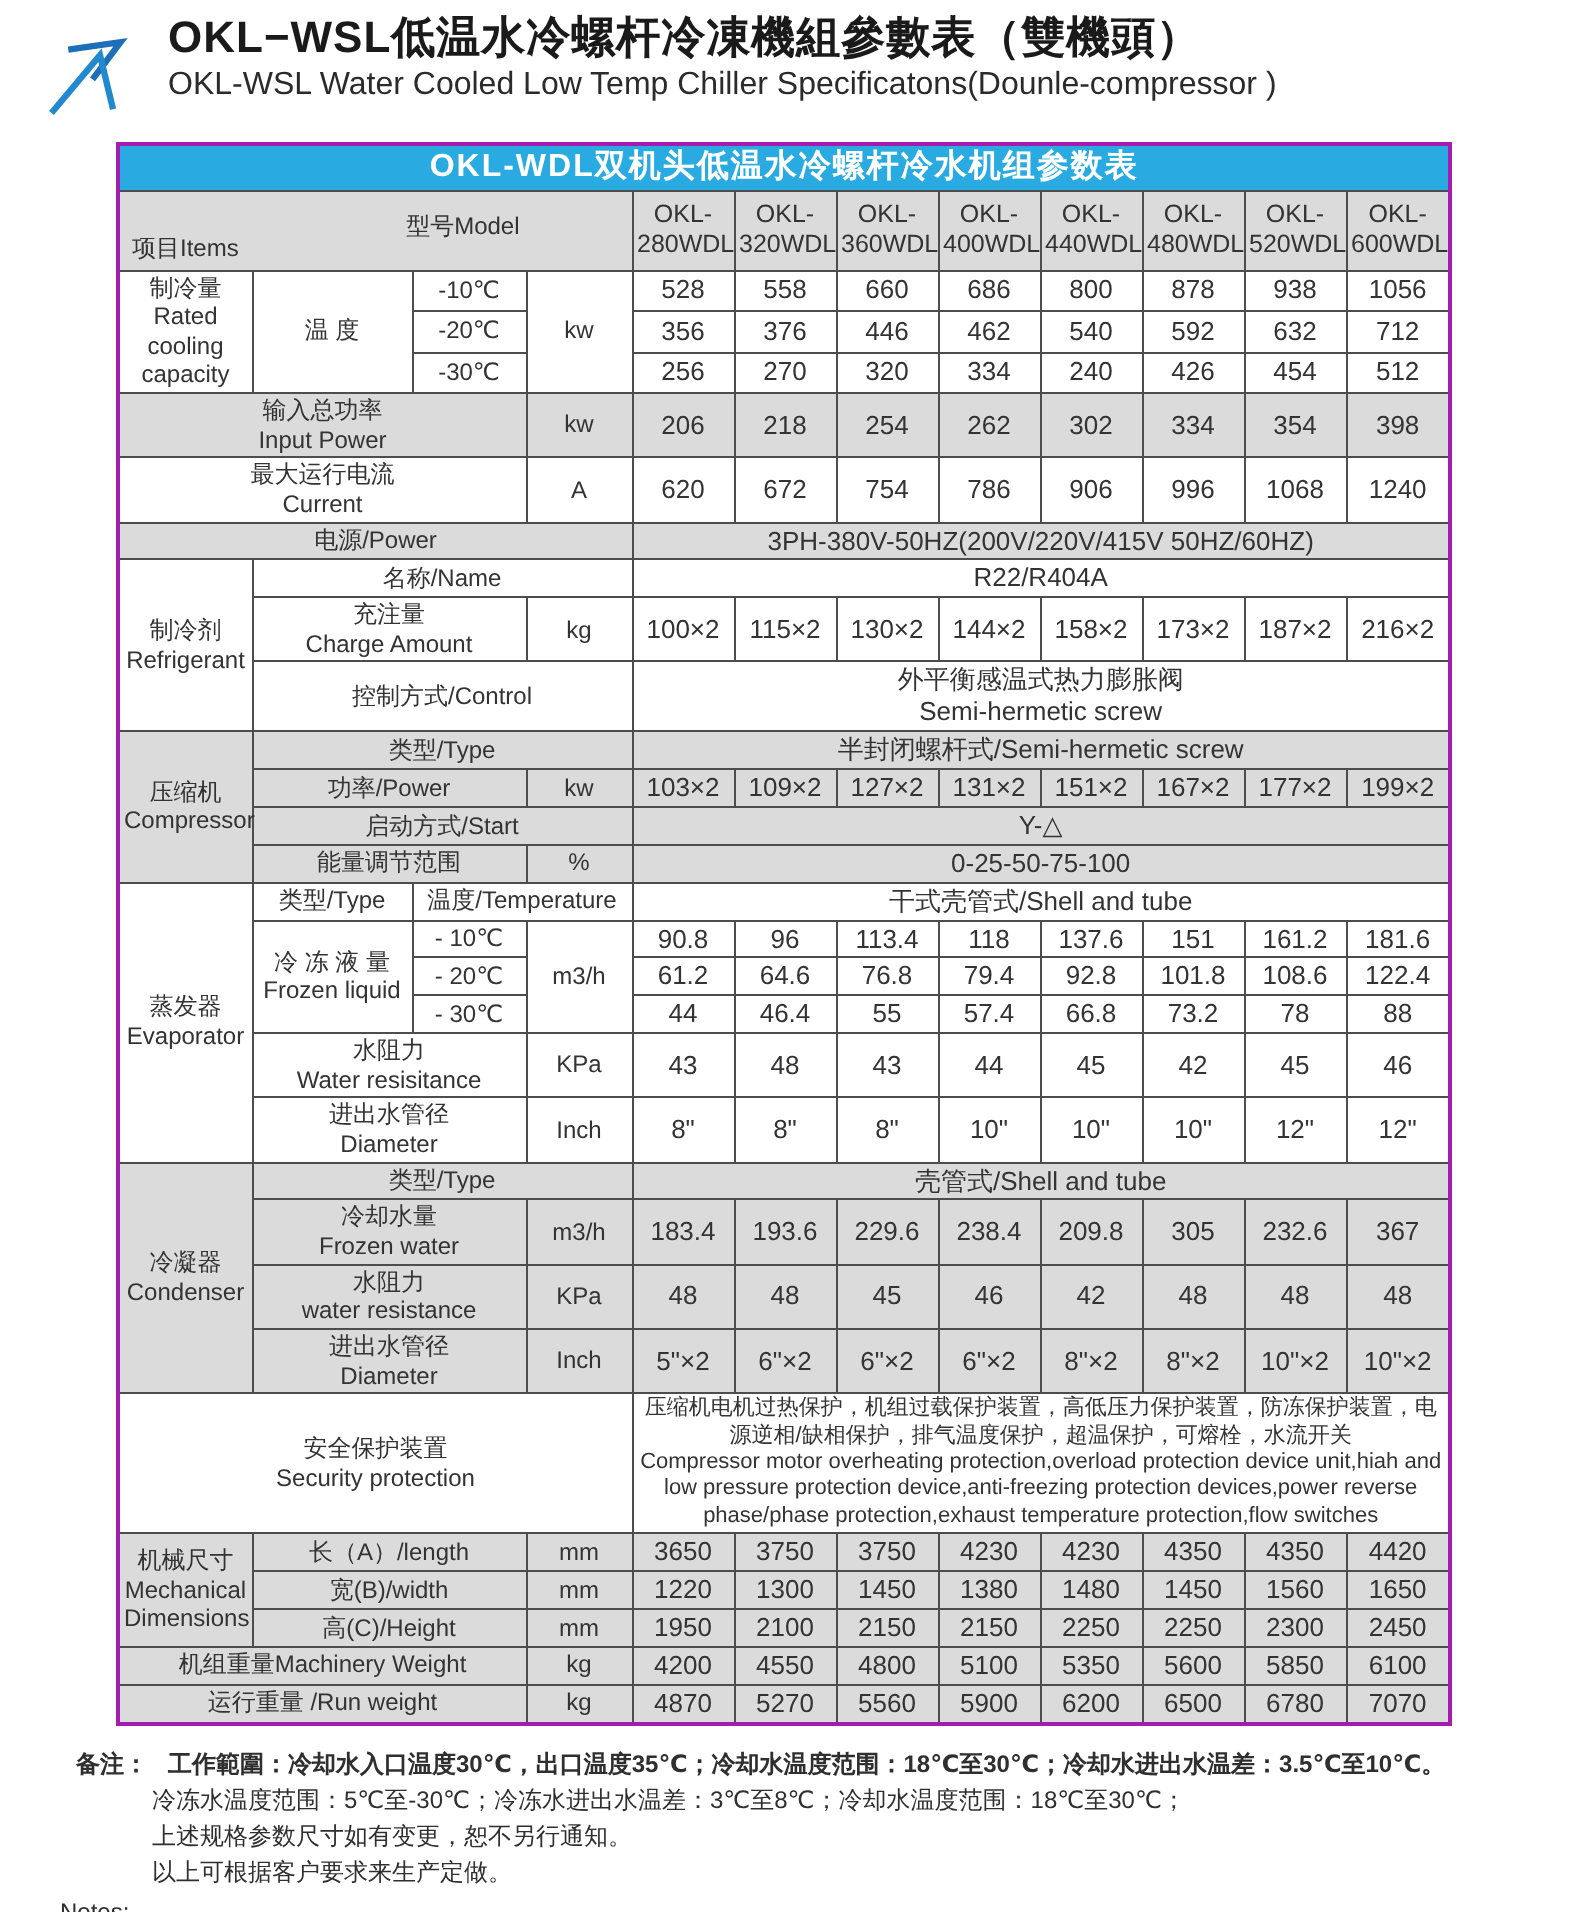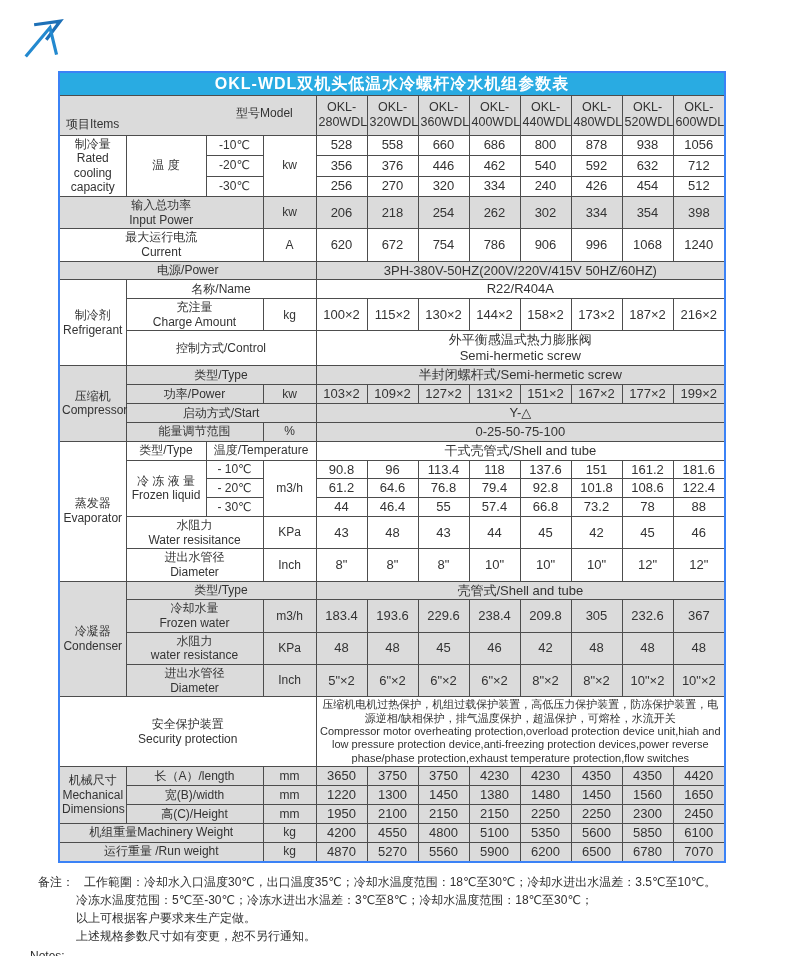--- a/index.html
+++ b/index.html
@@ -15,53 +15,57 @@
 
   
   .header{display:flex;align-items:flex-start;padding:6px 0 0 22px;}
   .logo{width:56px;height:52px;flex:0 0 56px;margin-top:4px;}
   .titles{margin-left:6px;}
   .title-cn{font-size:22px;font-weight:bold;color:#1a1a1a;letter-spacing:0.5px;line-height:1.2;}
   .title-en{font-size:16px;color:#2b2b2b;line-height:1.25;margin-top:1px;}
 
   
   table.spec{border-collapse:collapse;table-layout:fixed;width:667px;margin:9px 0 0 58px;
-    border:2px solid #3b82f6;font-size:12px;}
+    border:2px solid #a21caf;font-size:12px;}
   table.spec td{border:1px solid var(--line);text-align:center;vertical-align:middle;
     padding:1px 2px;line-height:1.22;white-space:pre-line;color:var(--ink);}
   tr.banner td{background:var(--blue);color:#ffffff;font-weight:bold;font-size:16px;
     height:23px;letter-spacing:1px;}
   tr.hdr td{background:var(--gray);height:40px;font-size:12.5px;}
   tr.g td{background:var(--gray);}
   td.v{font-size:13px;}
   td.corner{position:relative;padding:0;
     background-image:linear-gradient(to bottom right,transparent calc(50% - 0.7px),#6e6e6e calc(50% - 0.7px),#6e6e6e calc(50% + 0.7px),transparent calc(50% + 0.7px));}
   td.corner .items{position:absolute;left:6px;top:55%;font-size:12px;}
-  td.corner .model{position:absolute;left:56%;top:26%;font-size:12px;margin-left:33px;}
+  td.corner .model{position:absolute;left:56%;top:26%;font-size:12px;}
   td.sec{text-align:left;font-size:11px;line-height:1.32;padding:3px 7px;}
   td.ctl{line-height:1.3;margin-left:14px;}
 
   
   .notes{margin:10px 0 0 30px;font-size:12px;color:#2f2f2f;line-height:1.5;}
   .note-line .lbl{margin-right:10px;}
   .note-line.indent{padding-left:46px;}
-  .note-line.first{padding-left:8px;}
+  .note-line.first{padding-left:8px;font-weight:bold;}
   .note-footer{margin-top:2px;}
 </style>
 </head>
 <body>
 
 <div class="page">
 
   <div class="header">
     <div class="logo">
       <svg viewBox="0 0 60 54" width="56" height="52" aria-hidden="true">
         <polyline points="13,15 41,11 26,31" fill="none" stroke="#1d70b7" stroke-width="3.4" stroke-linejoin="miter"></polyline>
         <polyline points="4,49 30,18 37,47" fill="none" stroke="#2389cf" stroke-width="3.4" stroke-linejoin="miter"></polyline>
       </svg>
+    </div>
+    <div class="titles">
+      <div class="title-cn">OKL−WSL低温水冷螺杆冷凍機組參數表（雙機頭）</div>
+      <div class="title-en">OKL-WSL Water Cooled Low Temp Chiller Specificatons(Dounle-compressor )</div>
     </div>
   </div>
 
   <table class="spec">
     <colgroup>
       <col style="width:67px">
         <col style="width:80px">
         <col style="width:57px">
         <col style="width:53px">
       <col style="width:51px">
@@ -398,18 +402,18 @@
           <td class="v">6500</td>
           <td class="v">6780</td>
           <td class="v">7070</td>
         </tr>
       </tbody>
   </table>
 
   <div class="notes">
     <div class="note-line first"><span class="lbl">备注：</span><span>工作範圍：冷却水入口温度30℃，出口温度35℃；冷却水温度范围：18℃至30℃；冷却水进出水温差：3.5℃至10℃。</span></div>
     <div class="note-line indent">冷冻水温度范围：5℃至-30℃；冷冻水进出水温差：3℃至8℃；冷却水温度范围：18℃至30℃；</div>
+    <div class="note-line indent">上述规格参数尺寸如有变更，恕不另行通知。</div>
     <div class="note-line indent">以上可根据客户要求来生产定做。</div>
-    <div class="note-line indent">上述规格参数尺寸如有变更，恕不另行通知。</div>
     <div class="note-footer">Notes:</div>
   </div>
 
 </div>
 
 </body></html>

